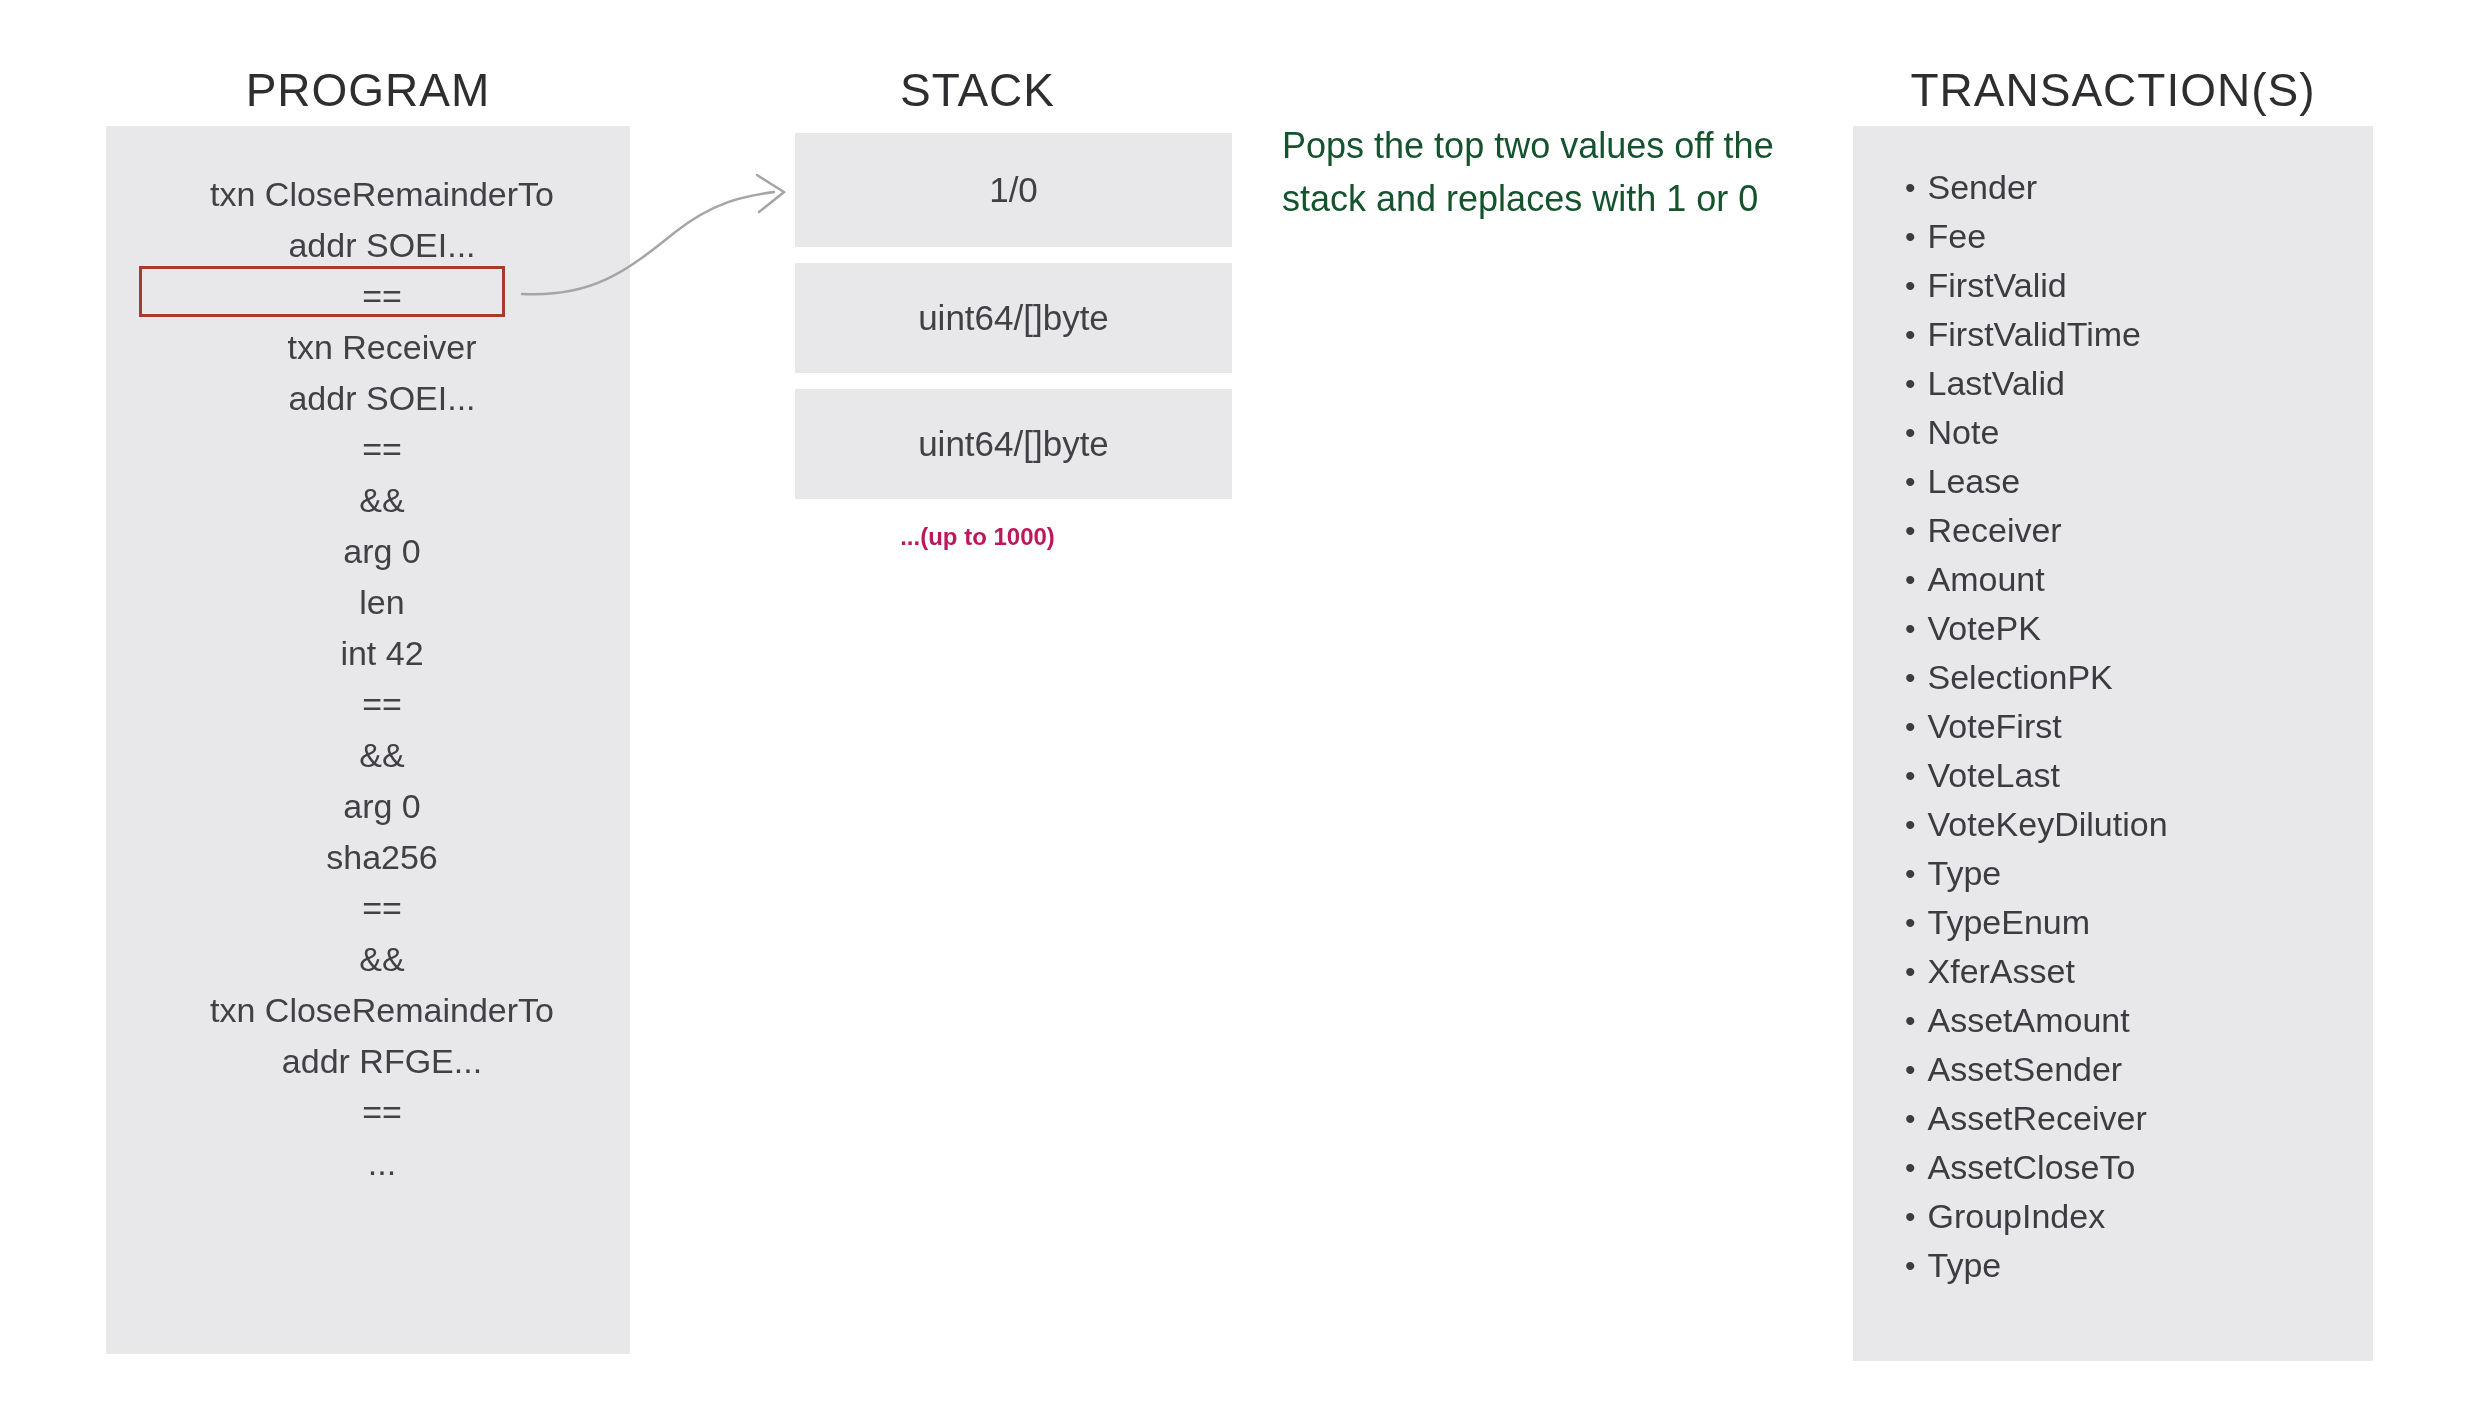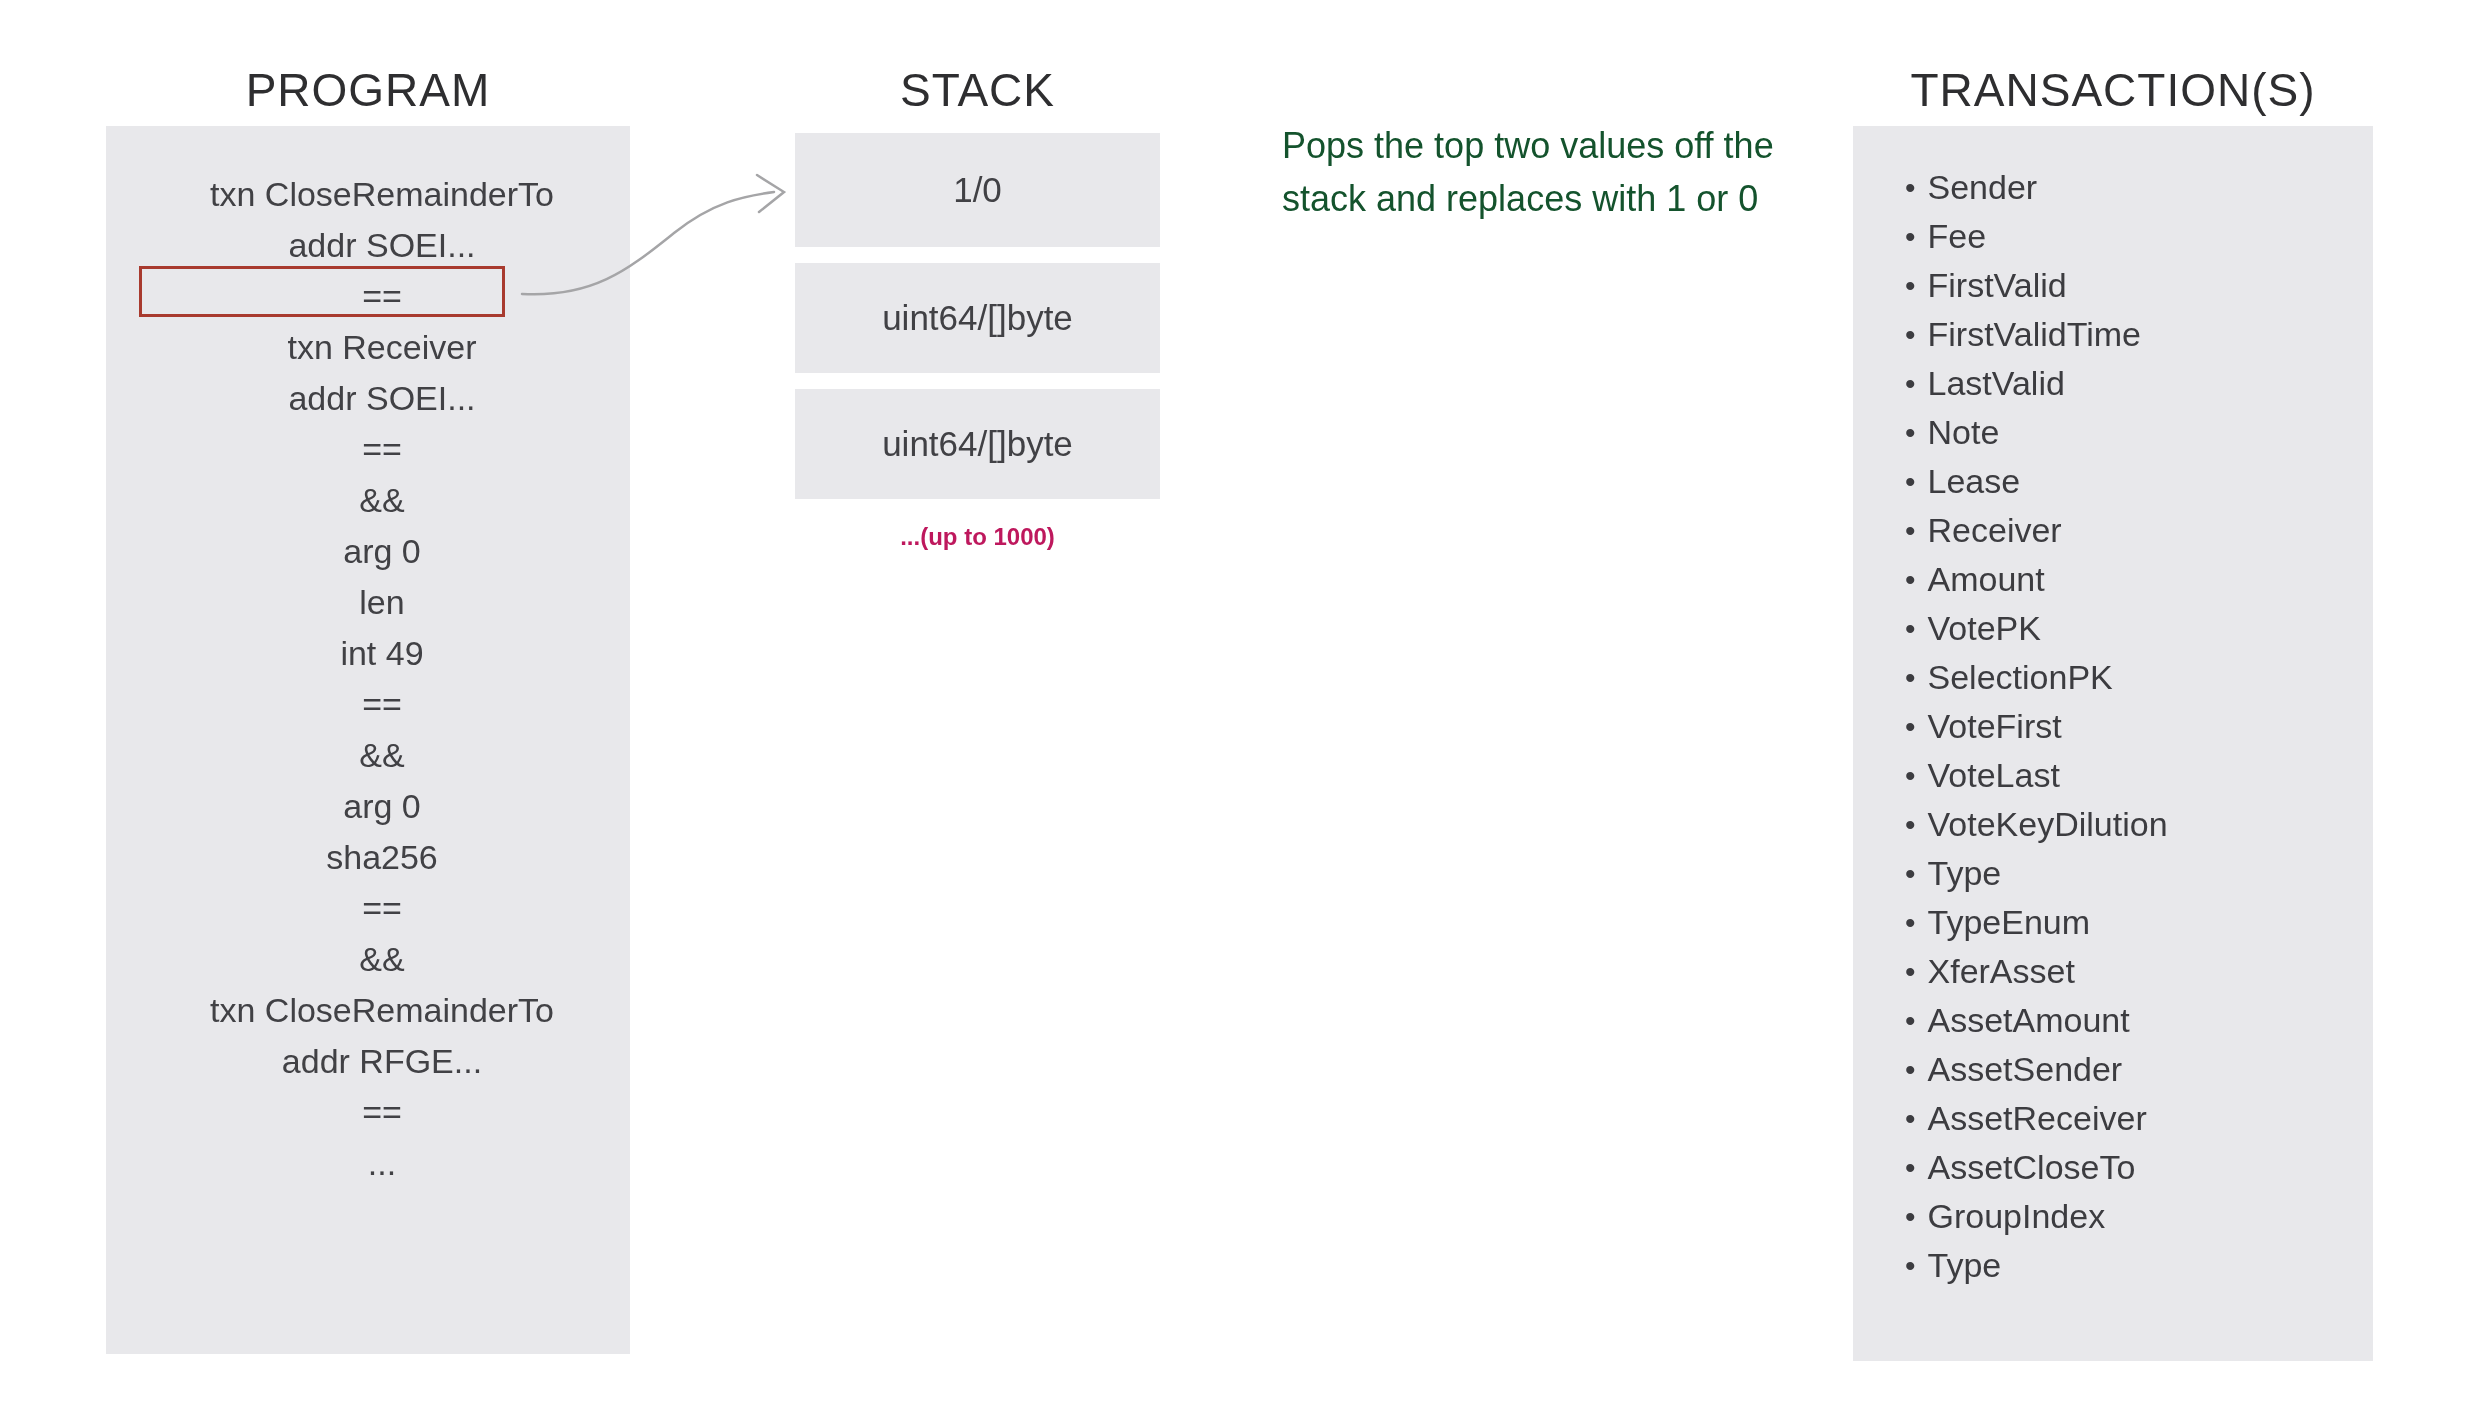--- a/index.html
+++ b/index.html
@@ -23,21 +23,21 @@
   }
 
   .highlight-box {
     position:absolute; left:139px; top:266px; width:366px; height:51px;
     border:3px solid #a83a2e; box-sizing:border-box; pointer-events:none;
   }
 
   .arrow-svg { position:absolute; left:0; top:0; width:2480px; height:1408px; pointer-events:none; }
 
   .stack-list {
-    position:absolute; left:795px; top:133px; width:365px;
+    position:absolute; left:795px; top:133px; width:437px;
     display:flex; flex-direction:column; gap:16px;
   }
   .stack-box {
     height:110px; background:#e8e8eb;
     display:flex; align-items:center; justify-content:center;
     font-size:35px; color:#414145;
   }
   .stack-list div.stack-box:nth-of-type(1) { height:114px; }
   .stack-footnote {
     position:absolute; left:795px; top:518px; width:365px; height:38px;
@@ -82,21 +82,21 @@
       <div class="program-line">addr SOEI...</div>
 
       <div class="program-line">==</div>
 
       <div class="program-line">&amp;&amp;</div>
 
       <div class="program-line">arg 0</div>
 
       <div class="program-line">len</div>
 
-      <div class="program-line">int 49</div>
+      <div class="program-line">int 42</div>
 
       <div class="program-line">==</div>
 
       <div class="program-line">&amp;&amp;</div>
 
       <div class="program-line">arg 0</div>
 
       <div class="program-line">sha256</div>
 
 

